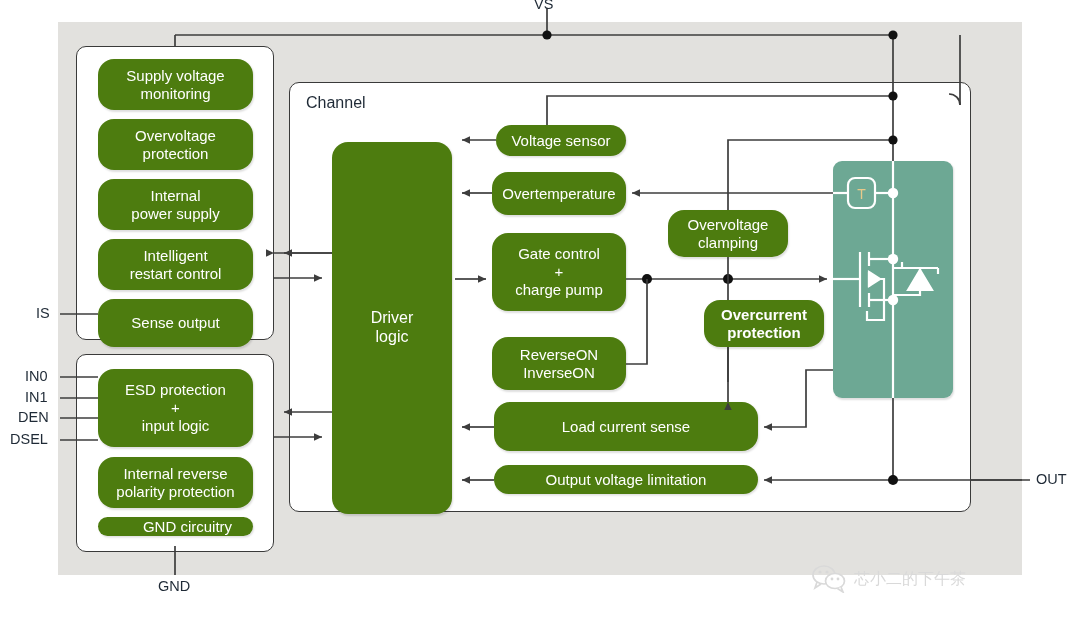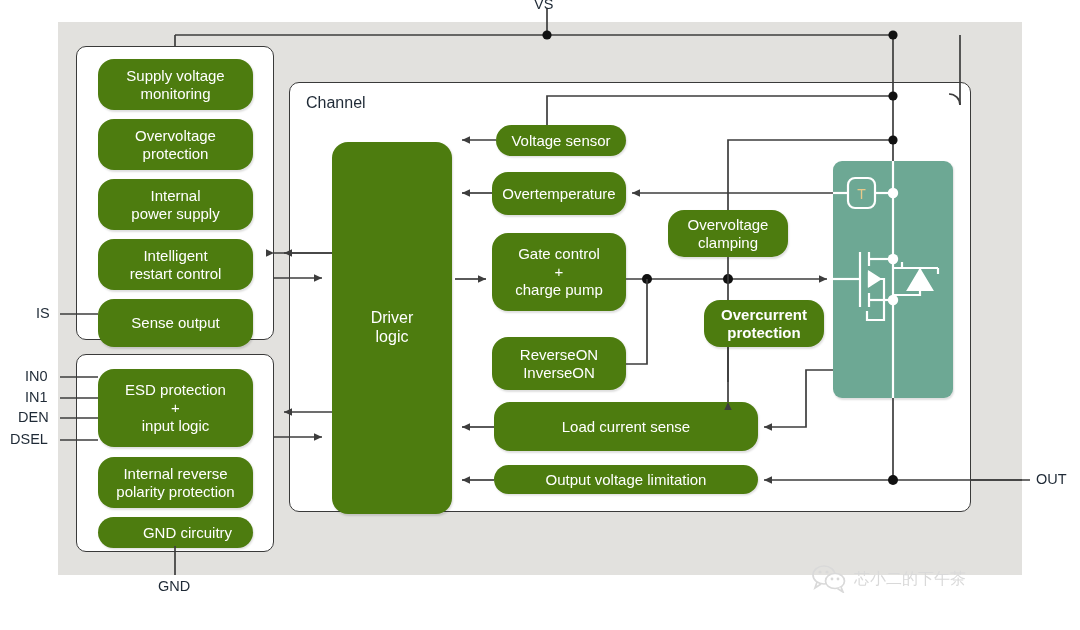--- a/index.html
+++ b/index.html
@@ -80,21 +80,21 @@
     <span>ESD protection</span>
     <span>+</span>
     <span>input logic</span>
   </div>
 
   <div class="fb multiline" style="left:98px;top:457px;width:155px;height:51px;">
     <span>Internal reverse</span>
     <span>polarity protection</span>
   </div>
 
-  <div class="fb" style="left:98px;top:517px;width:155px;height:31px;padding-left:28px;">
+  <div class="fb" style="left:98px;top:517px;width:155px;height:19px;padding-left:28px;">
     <span>GND circuitry</span>
   </div>
 
   <div class="outline-box" style="left:289px;top:82px;width:682px;height:430px;"></div>
 
   <div class="caption" style="left:306px;top:94px;">Channel</div>
 
   <div class="fb multiline" style="left:332px;top:122px;width:120px;height:372px;font-size:16px;margin-top:20px;">
     <span>Driver</span>
     <span>logic</span>

